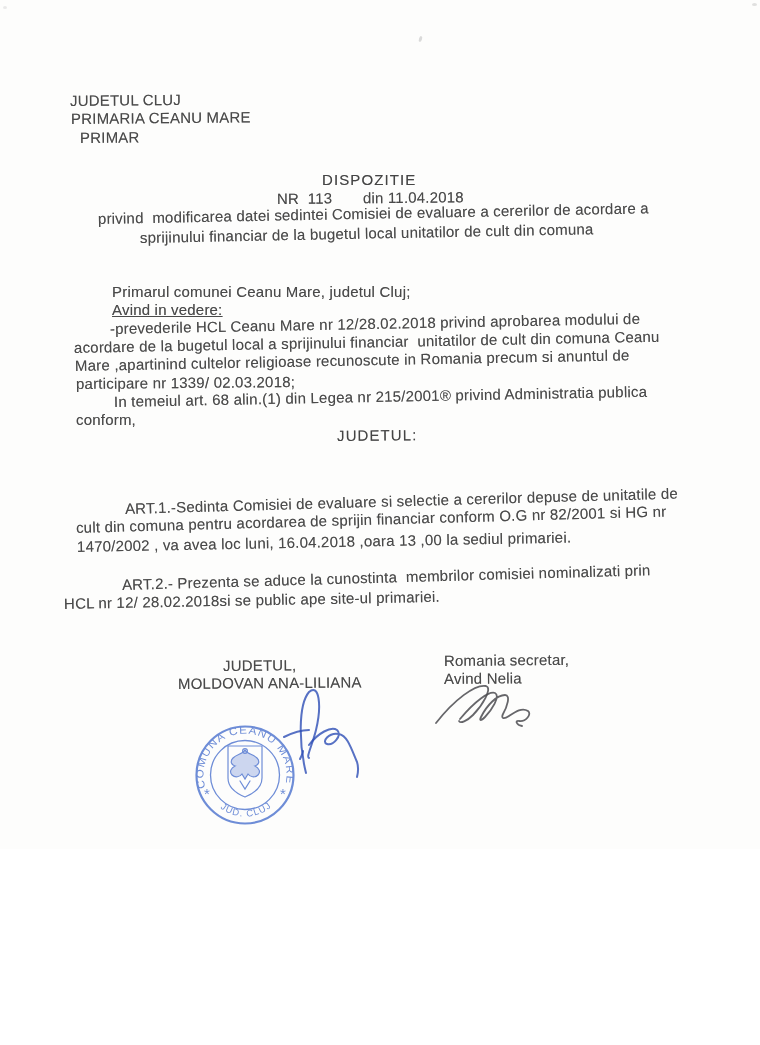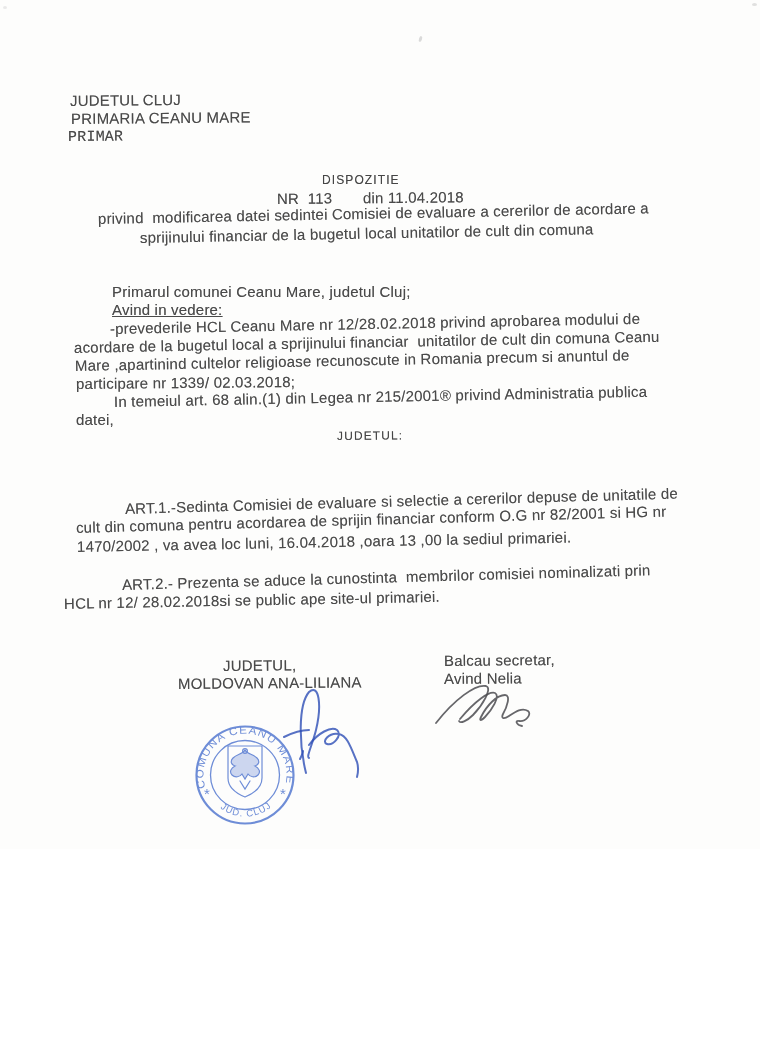--- a/index.html
+++ b/index.html
@@ -11,66 +11,66 @@
   }
   .line{
     position:absolute;white-space:pre;
     font-size:15px;letter-spacing:.2px;line-height:18px;
     transform-origin:0 50%;
     text-shadow:0 0 .5px rgba(90,90,90,.55);
   }
   .tilt-a{transform:rotate(-0.5deg);}
   .tilt-b{transform:rotate(-1.1deg);}
   .tilt-c{transform:rotate(-1.6deg);}
-  .heading{font-size:12px;letter-spacing:1.1px;color:#454545;}
+  .heading{font-size:15px;letter-spacing:1.1px;color:#454545;}
   .speck{position:absolute;background:#bdbdbd;border-radius:50%;}
   svg{position:absolute;overflow:visible;}
   .stamp-svg{opacity:.88;}
   .sig-primar path{stroke:#2d4db5;stroke-width:2;fill:none;stroke-linecap:round;opacity:.8;}
   .sig-secretar path{stroke:#4b4b50;stroke-width:1.8;fill:none;stroke-linecap:round;opacity:.85;}
 </style>
 </head>
 <body>
 
 <div class="page">
 
   <div class="speck" style="left:419px;top:36px;width:3px;height:6px;transform:rotate(18deg);opacity:.55;"></div>
   <div class="speck" style="left:752px;top:3px;width:5px;height:3px;opacity:.45;"></div>
   <div class="speck" style="left:3px;top:6px;width:4px;height:3px;opacity:.3;"></div>
 
   <div class="line tilt-a" style="left:70px;top:92px;">JUDETUL CLUJ</div>
   <div class="line tilt-a" style="left:71px;top:110px;">PRIMARIA CEANU MARE</div>
-  <div class="line tilt-a" style="left:68px;top:129px;font-family:Liberation Mono, monospace;">PRIMAR</div>
+  <div class="line tilt-a" style="left:80px;top:129px;">PRIMAR</div>
 
   <div class="line heading" style="left:322px;top:171px;">DISPOZITIE</div>
   <div class="line tilt-a" style="left:277px;top:190px;">NR  113       din 11.04.2018</div>
   <div class="line tilt-b" style="left:98px;top:210px;">privind  modificarea datei sedintei Comisiei de evaluare a cererilor de acordare a</div>
   <div class="line tilt-b" style="left:140px;top:229px;">sprijinului financiar de la bugetul local unitatilor de cult din comuna</div>
 
   <div class="line" style="left:112px;top:283px;text-align:right;">Primarul comunei Ceanu Mare, judetul Cluj;</div>
   <div class="line" style="left:112px;top:301px;text-decoration:underline;">Avind in vedere:</div>
   <div class="line tilt-b" style="left:110px;top:320px;">-prevederile HCL Ceanu Mare nr 12/28.02.2018 privind aprobarea modului de</div>
   <div class="line tilt-b" style="left:74px;top:339px;">acordare de la bugetul local a sprijinului financiar  unitatilor de cult din comuna Ceanu</div>
   <div class="line tilt-b" style="left:75px;top:357px;">Mare ,apartinind cultelor religioase recunoscute in Romania precum si anuntul de</div>
   <div class="line tilt-a" style="left:76px;top:375px;">participare nr 1339/ 02.03.2018;</div>
   <div class="line tilt-b" style="left:114px;top:393px;">In temeiul art. 68 alin.(1) din Legea nr 215/2001® privind Administratia publica</div>
-  <div class="line" style="left:76px;top:411px;">datei,</div>
+  <div class="line" style="left:76px;top:411px;">conform,</div>
 
   <div class="line heading tilt-a" style="left:337px;top:427px;">JUDETUL:</div>
 
   <div class="line tilt-c" style="left:125px;top:500px;">ART.1.-Sedinta Comisiei de evaluare si selectie a cererilor depuse de unitatile de</div>
   <div class="line tilt-c" style="left:76px;top:519px;">cult din comuna pentru acordarea de sprijin financiar conform O.G nr 82/2001 si HG nr</div>
   <div class="line tilt-b" style="left:77px;top:538px;">1470/2002 , va avea loc luni, 16.04.2018 ,oara 13 ,00 la sediul primariei.</div>
 
   <div class="line tilt-c" style="left:122px;top:576px;">ART.2.- Prezenta se aduce la cunostinta  membrilor comisiei nominalizati prin</div>
   <div class="line tilt-b" style="left:64px;top:595px;">HCL nr 12/ 28.02.2018si se public ape site-ul primariei.</div>
 
   <div class="line tilt-a" style="left:223px;top:657px;">JUDETUL,</div>
   <div class="line tilt-a" style="left:178px;top:675px;">MOLDOVAN ANA-LILIANA</div>
-  <div class="line tilt-a" style="left:444px;top:652px;">Balcau secretar,</div>
+  <div class="line tilt-a" style="left:444px;top:652px;">Romania secretar,</div>
   <div class="line tilt-a" style="left:444px;top:670px;">Avind Nelia</div>
 
   <svg class="stamp-svg" style="left:190px;top:720px;" width="110" height="110" viewBox="0 0 110 110">
     <defs>
       <path id="arcTop" d="M 15.5,67.8 A 41.5,41.5 0 1 1 94.5,67.8" fill="none"></path>
       <path id="arcBottom" d="M 30,88.1 A 41.5,41.5 0 0 0 80,88.2" fill="none"></path>
     </defs>
     <g fill="none" stroke-linecap="round" stroke="#5b7ed2">
       <circle cx="55" cy="55" r="48.5" stroke-width="2.2"></circle>
       <circle cx="55" cy="55" r="34.5" stroke-width="1.3"></circle>

